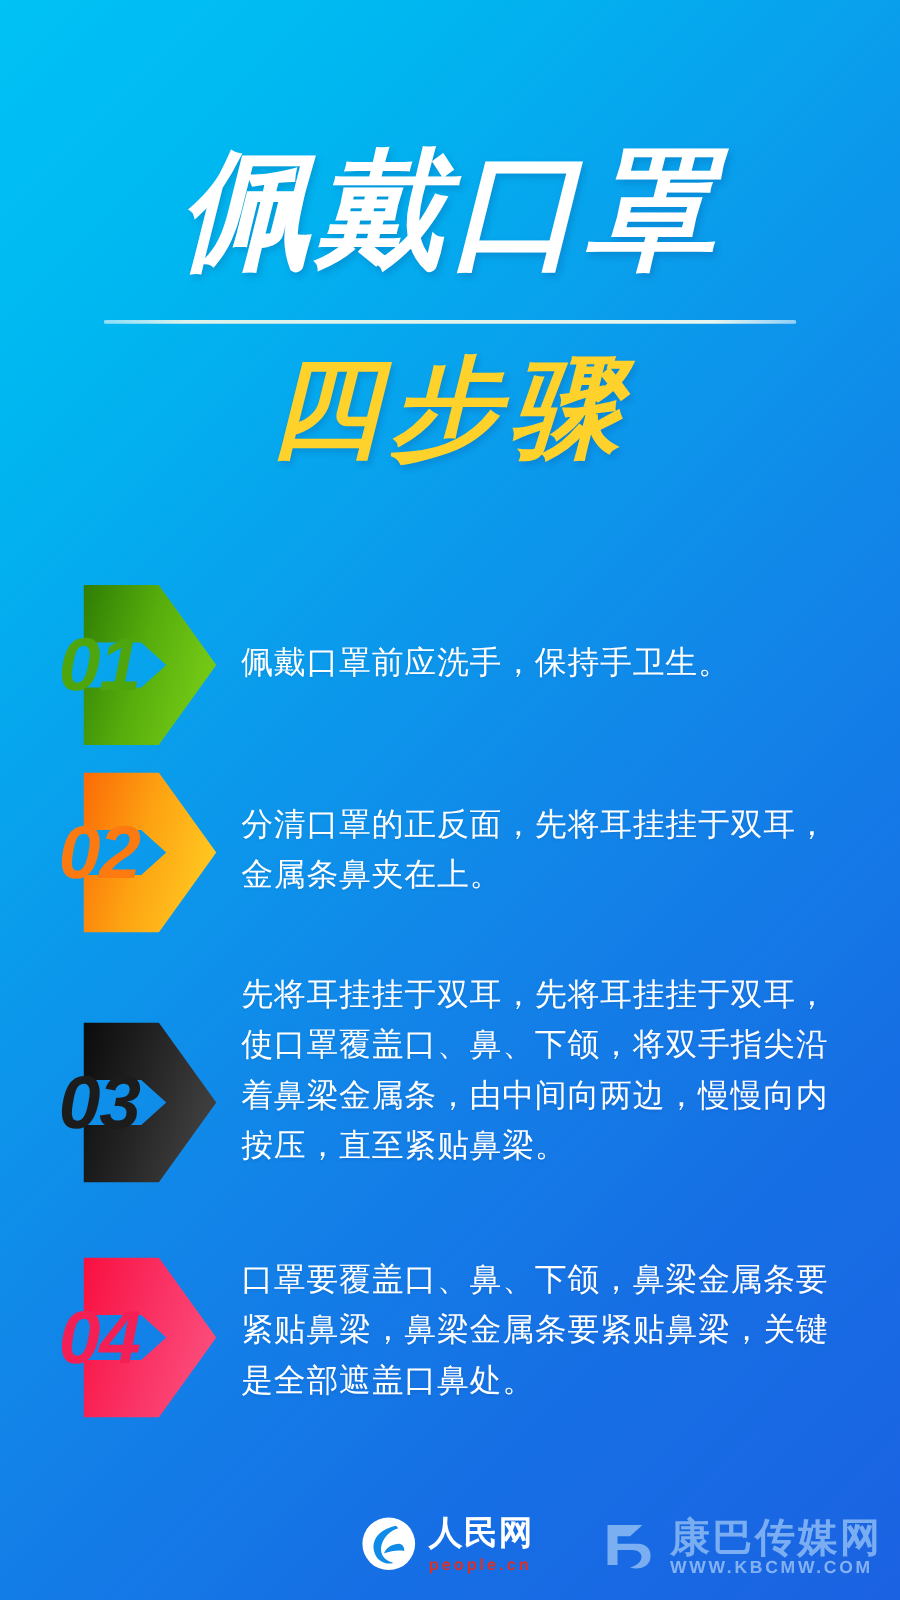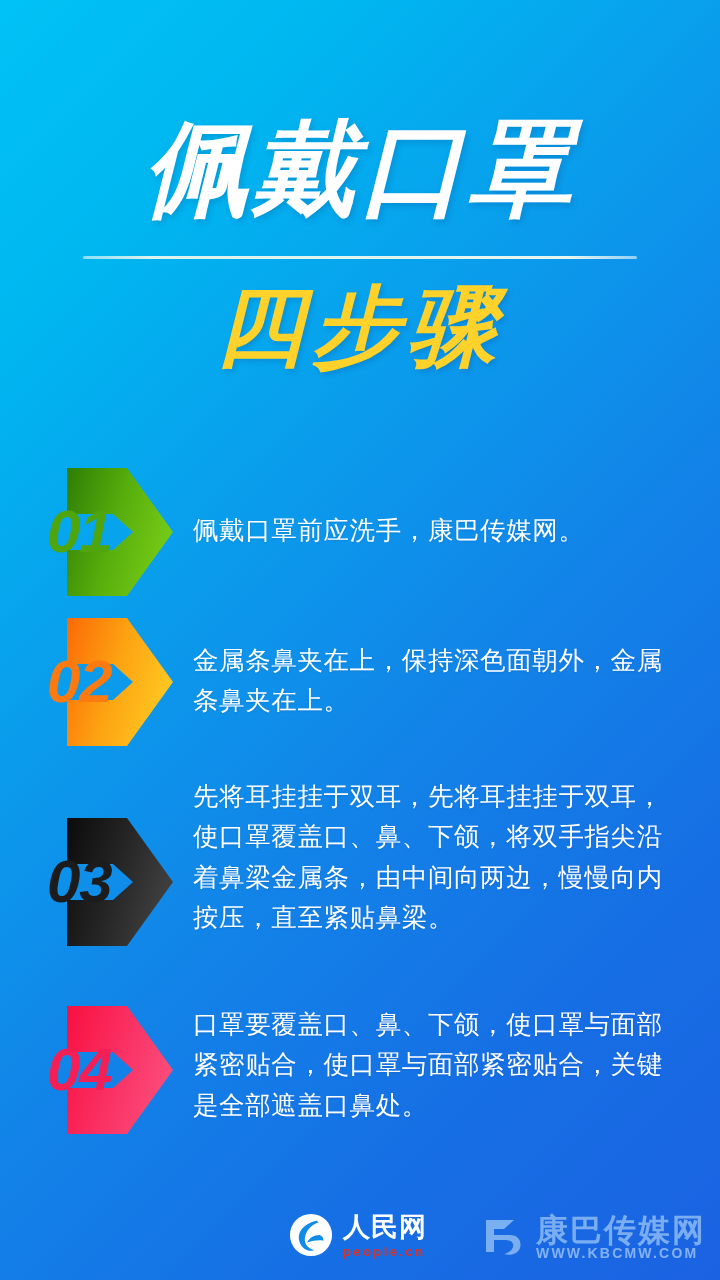--- a/index.html
+++ b/index.html
@@ -204,38 +204,38 @@
             <linearGradient id="g1" x1="0" y1="0" x2="1" y2="0.35">
               <stop offset="0" stop-color="#2F7D05"></stop>
               <stop offset="0.55" stop-color="#57AE0C"></stop>
               <stop offset="1" stop-color="#73C816"></stop>
             </linearGradient>
           </defs>
           <path d="M12 0 H72 L118 64 L72 128 H12 V82 H58 L78 64 L58 46 H12 Z" fill="url(#g1)"></path>
         </svg>
         <div class="badge-num" style="color: rgb(78, 165, 12);">01</div>
       </div>
-      <div class="step-text">佩戴口罩前应洗手，康巴传媒网。</div>
+      <div class="step-text">佩戴口罩前应洗手，保持手卫生。</div>
     </div>
 
     <div class="step s2">
       <div class="badge">
         <svg class="badge-shape" viewBox="0 0 118 128">
           <defs>
             <linearGradient id="g2" x1="0" y1="0" x2="1" y2="0.35">
               <stop offset="0" stop-color="#FB6A06"></stop>
               <stop offset="0.55" stop-color="#FDA312"></stop>
               <stop offset="1" stop-color="#FFC41F"></stop>
             </linearGradient>
           </defs>
           <path d="M12 0 H72 L118 64 L72 128 H12 V82 H58 L78 64 L58 46 H12 Z" fill="url(#g2)"></path>
         </svg>
         <div class="badge-num" style="color: rgb(252, 122, 16);">02</div>
       </div>
-      <div class="step-text">金属条鼻夹在上，保持深色面朝外，金属条鼻夹在上。</div>
+      <div class="step-text">分清口罩的正反面，先将耳挂挂于双耳，金属条鼻夹在上。</div>
     </div>
 
     <div class="step s3">
       <div class="badge">
         <svg class="badge-shape" viewBox="0 0 118 128">
           <defs>
             <linearGradient id="g3" x1="0" y1="0" x2="1" y2="0.35">
               <stop offset="0" stop-color="#0B0B0B"></stop>
               <stop offset="0.55" stop-color="#252525"></stop>
               <stop offset="1" stop-color="#3E3E3E"></stop>
@@ -255,21 +255,21 @@
             <linearGradient id="g4" x1="0" y1="0" x2="1" y2="0.35">
               <stop offset="0" stop-color="#F8103F"></stop>
               <stop offset="0.55" stop-color="#FA2F62"></stop>
               <stop offset="1" stop-color="#FB4A78"></stop>
             </linearGradient>
           </defs>
           <path d="M12 0 H72 L118 64 L72 128 H12 V82 H58 L78 64 L58 46 H12 Z" fill="url(#g4)"></path>
         </svg>
         <div class="badge-num" style="color: rgb(244, 32, 85);">04</div>
       </div>
-      <div class="step-text">口罩要覆盖口、鼻、下颌，使口罩与面部紧密贴合，使口罩与面部紧密贴合，关键是全部遮盖口鼻处。</div>
+      <div class="step-text">口罩要覆盖口、鼻、下颌，鼻梁金属条要紧贴鼻梁，鼻梁金属条要紧贴鼻梁，关键是全部遮盖口鼻处。</div>
     </div>
 
   </div>
 
   <div class="footer">
 
     <div class="brand">
       <svg class="brand-mark" viewBox="0 0 48 48">
         <circle cx="24" cy="24" r="22" fill="#ffffff"></circle>
         <path d="M30 9 C16 12 9 21 12 31 C14 38 21 42 28 40 C20 38 16 32 18 25 C20 18 25 13 32 11 Z" fill="#0F8BE8"></path>

